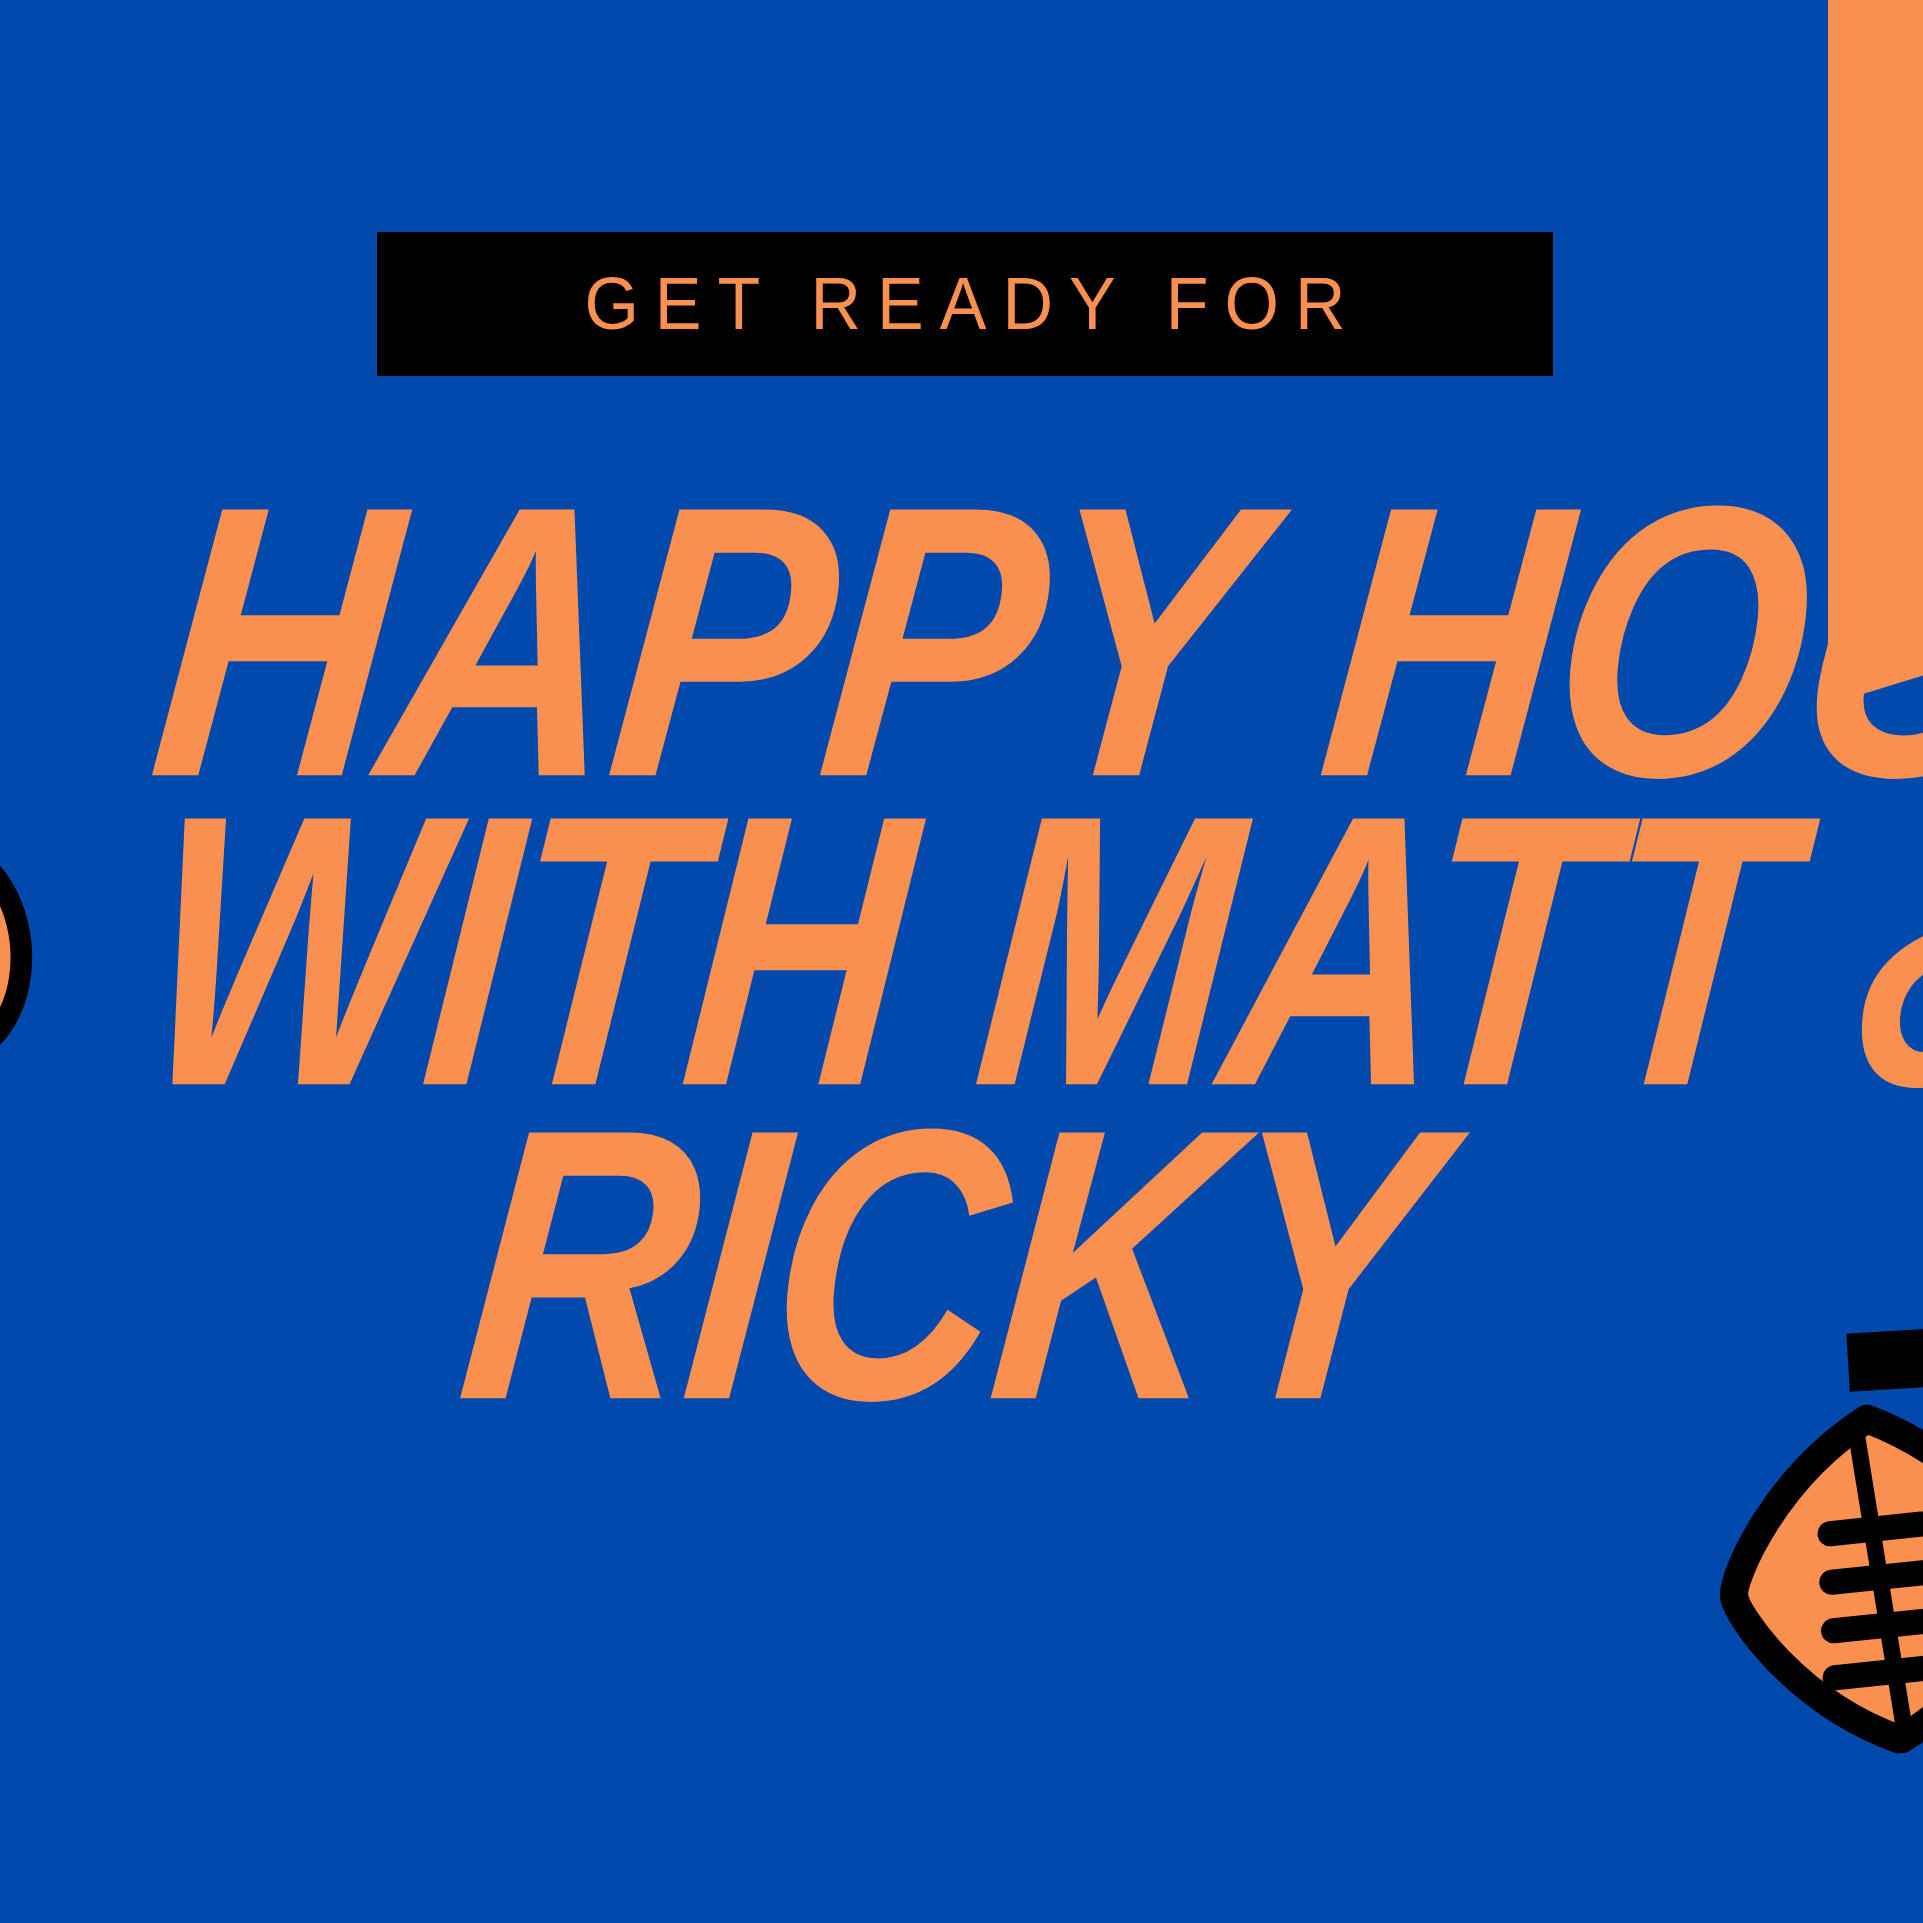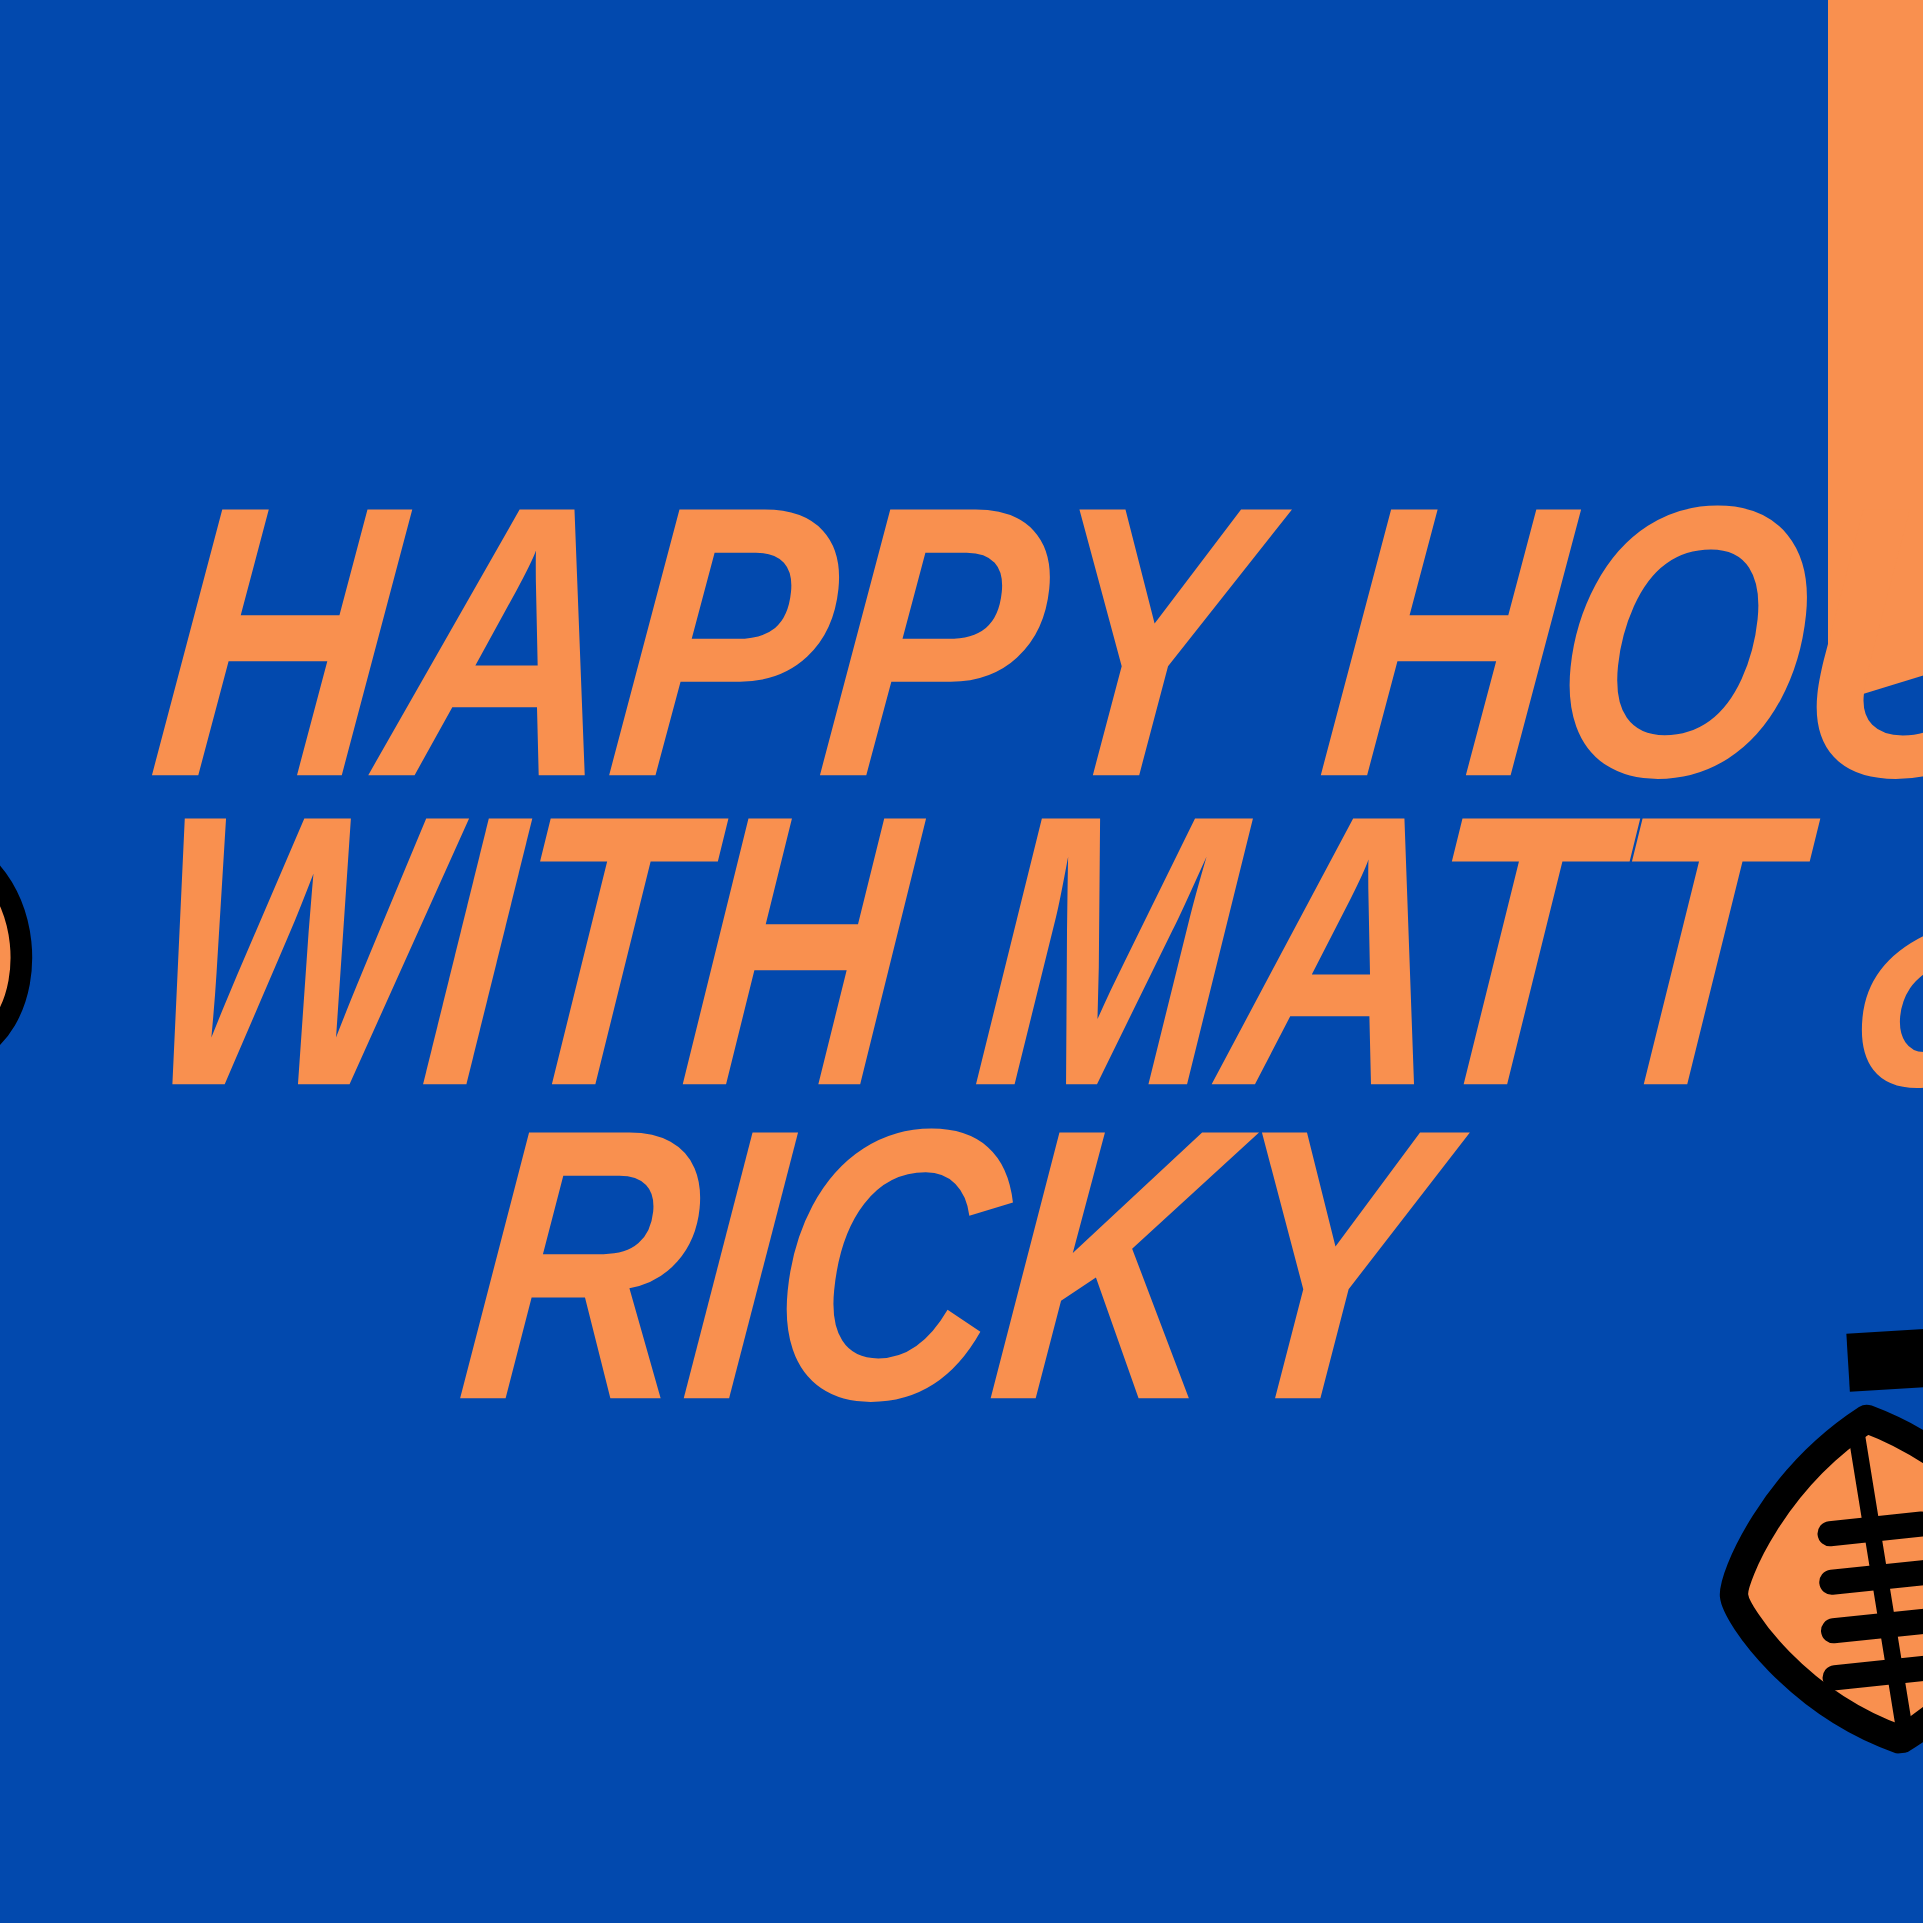--- a/index.html
+++ b/index.html
@@ -106,20 +106,23 @@
 
 <div id="poster">
 
   <div class="orange-column"></div>
 
   <svg class="football-left" viewBox="0 0 180 270">
     <ellipse cx="50" cy="135" rx="95" ry="128" fill="#F9904F" stroke="#000000" stroke-width="26"></ellipse>
     <line x1="50" y1="40" x2="50" y2="230" stroke="#000000" stroke-width="14" stroke-linecap="round"></line>
   </svg>
 
+  <div class="banner">
+    <span class="banner-text">GET READY FOR</span>
+  </div>
 
   <div class="headline">
     <span class="hl-line hl-line-1">HAPPY HOUR</span>
     <span class="hl-line hl-line-2">WITH MATT &amp;</span>
     <span class="hl-line hl-line-3">RICKY</span>
   </div>
 
   <div class="black-tab"></div>
 
   <svg class="football-br" viewBox="0 0 420 420">

